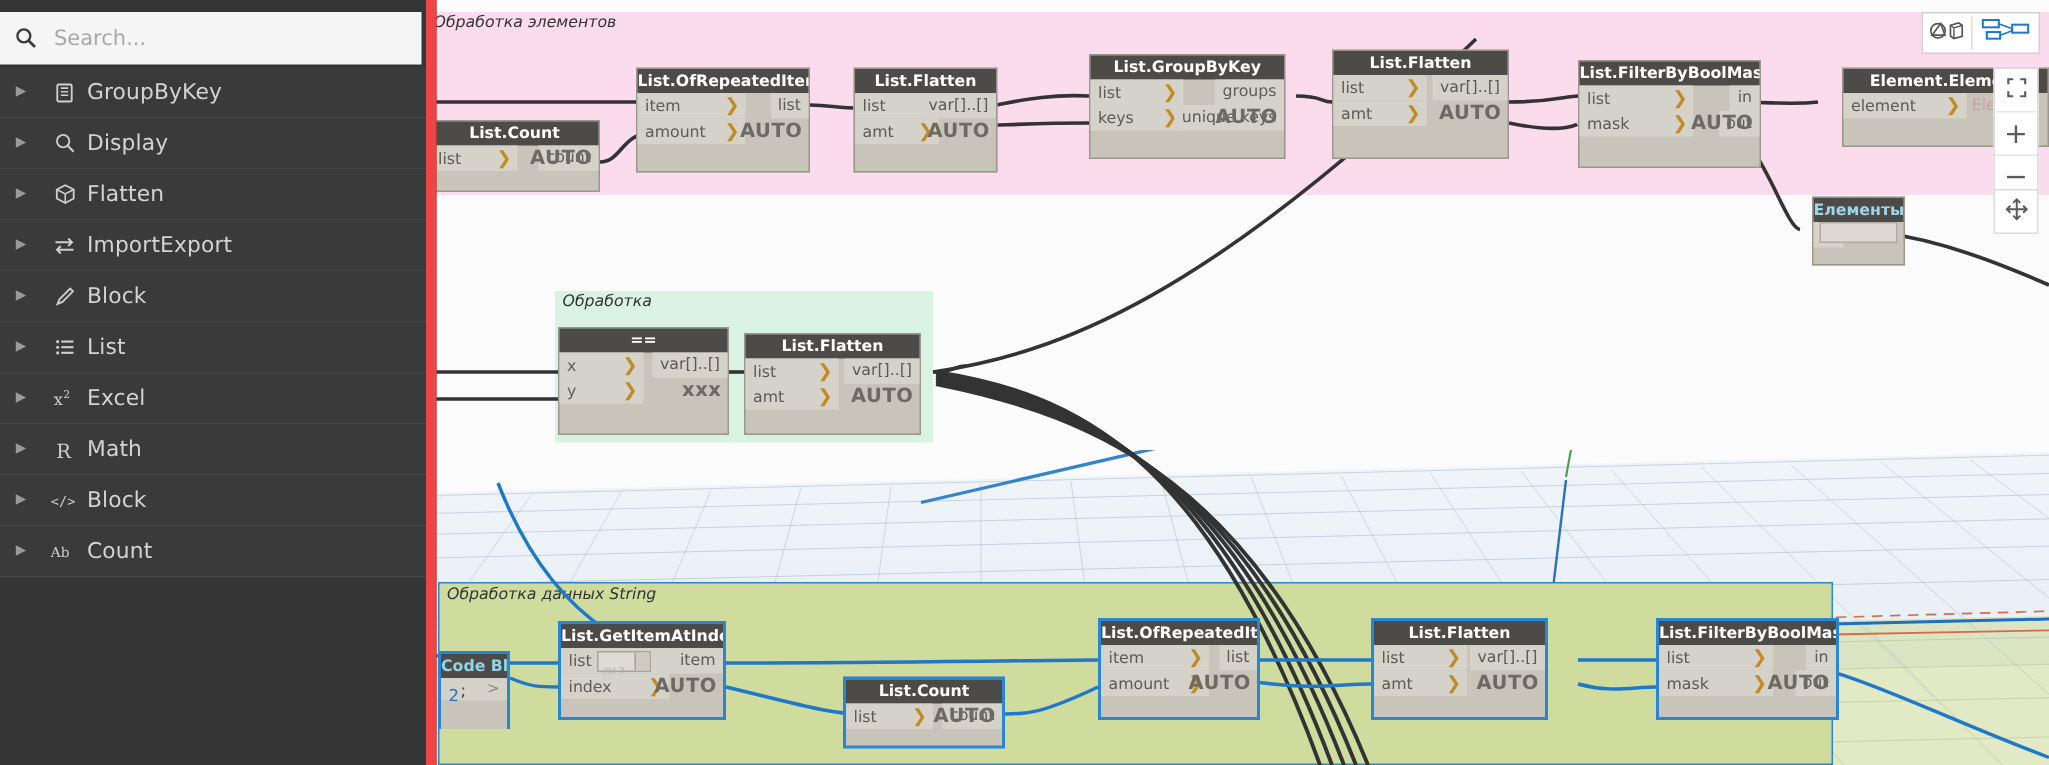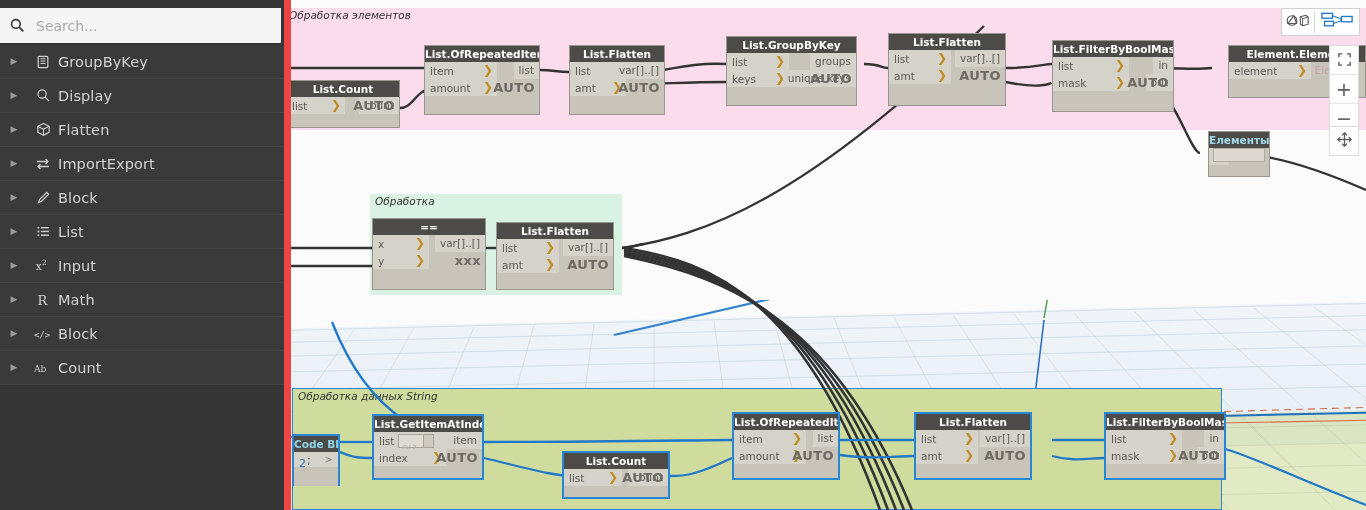--- a/index.html
+++ b/index.html
@@ -171,21 +171,21 @@
     </div>
 
     <div class="cat">
       <span class="arrow">▶</span>
       <span class="ico">
         <svg width="18" height="15" viewBox="0 0 20 16">
             <text x="2" y="13" font-family="DejaVu Serif, serif" font-size="12" fill="#cfcfcf">x</text>
             <text x="9" y="8" font-family="DejaVu Serif, serif" font-size="8" fill="#cfcfcf">2</text>
           </svg>
       </span>
-      <span class="lbl">Input</span>
+      <span class="lbl">Excel</span>
     </div>
 
     <div class="cat">
       <span class="arrow">▶</span>
       <span class="ico">
         <svg width="16" height="16" viewBox="0 0 16 16">
             <text x="2.5" y="13" font-family="DejaVu Serif, serif" font-size="13" fill="#cfcfcf">R</text>
           </svg>
       </span>
       <span class="lbl">Math</span>

